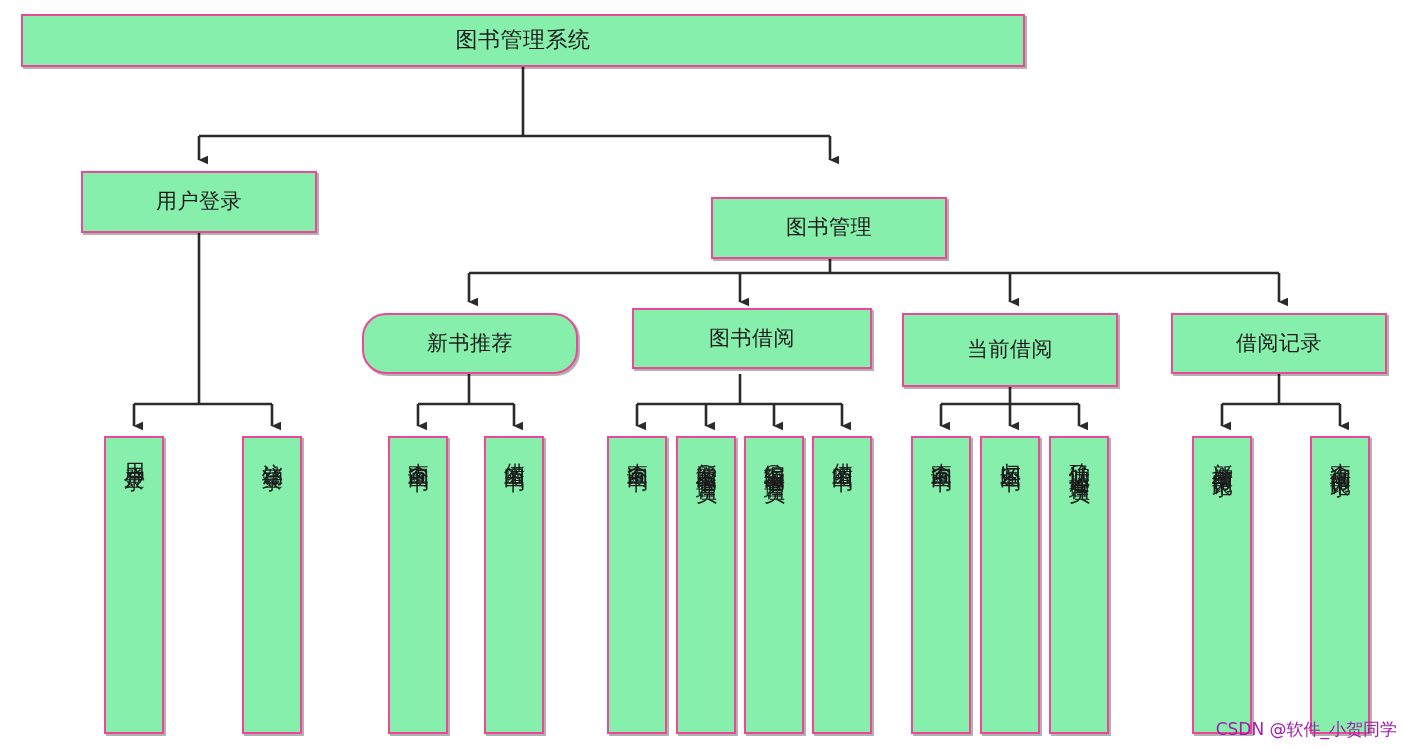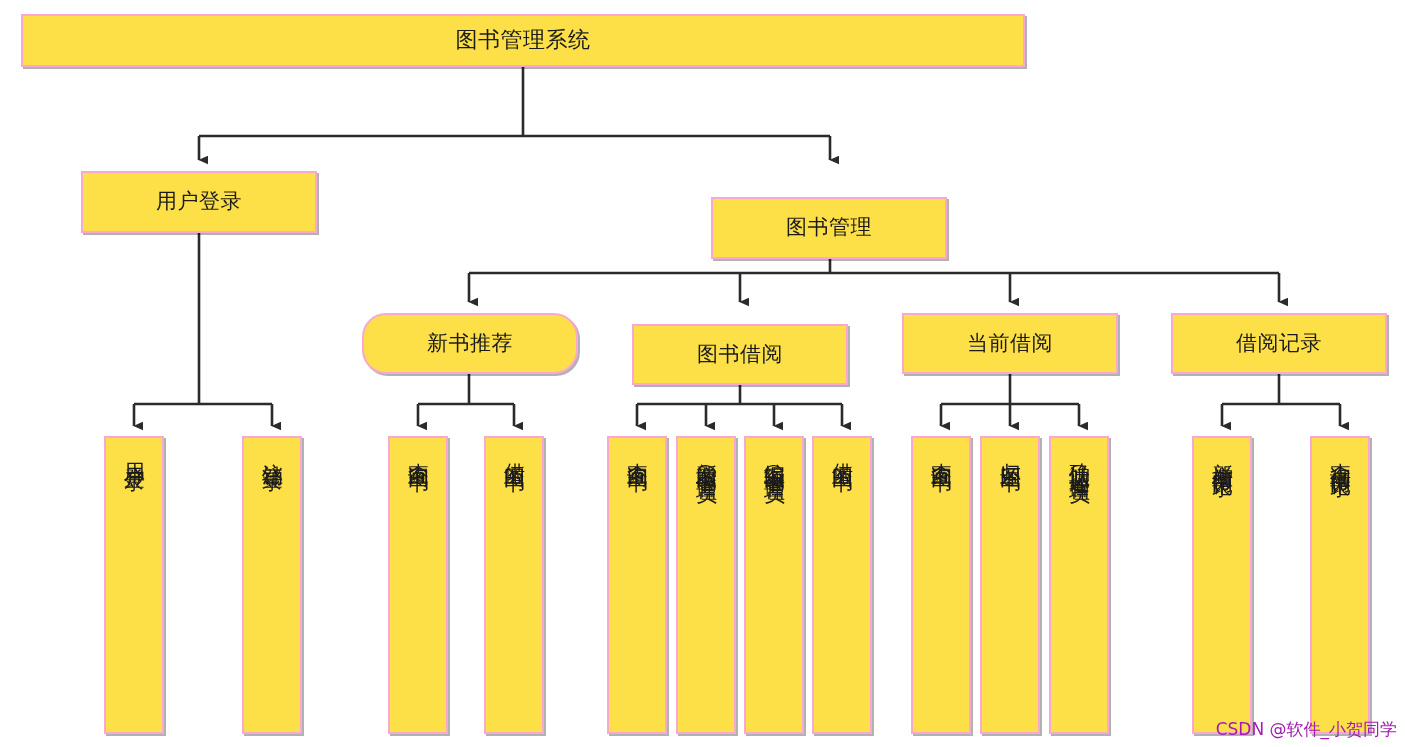--- a/index.html
+++ b/index.html
@@ -14,22 +14,22 @@
     position:relative;
     width:1405px;height:747px;
   }
   #edge-layer{
     position:absolute;left:0;top:0;width:1405px;height:747px;
     pointer-events:none;
   }
   .node{
     position:absolute;
     box-sizing:border-box;
-    background:#fde047;
-    border:2px solid #f9a8d4;
+    background:#86efac;
+    border:2px solid #ec4899;
     box-shadow:2px 2px 0 rgba(0,0,0,0.30);
     display:flex;
     align-items:center;
     justify-content:center;
     z-index:2;
   }
   .node-label{
     color:#1b1b1b;
     line-height:1.12;
     white-space:nowrap;
@@ -128,24 +128,24 @@
   <div class="node h" style="left:81px;top:171px;width:236px;height:62px;">
     <span class="node-label">用户登录</span>
   </div>
   <div class="node h" style="left:711px;top:171px;width:236px;height:62px;margin-top:26px;">
     <span class="node-label">图书管理</span>
   </div>
 
   <div class="node h" style="left:362px;top:313px;width:216px;height:61px;border-radius:24px;">
     <span class="node-label">新书推荐</span>
   </div>
-  <div class="node h" style="left:632px;top:324px;width:216px;height:61px;">
+  <div class="node h" style="left:632px;top:308px;width:240px;height:61px;">
     <span class="node-label">图书借阅</span>
   </div>
-  <div class="node h" style="left:902px;top:313px;width:216px;height:61px;">
+  <div class="node h" style="left:902px;top:313px;width:216px;height:74px;">
     <span class="node-label">当前借阅</span>
   </div>
   <div class="node h" style="left:1171px;top:313px;width:216px;height:61px;">
     <span class="node-label">借阅记录</span>
   </div>
 
   <div class="node v" style="left:104px;top:436px;width:60px;height:298px;">
     <span class="node-label">用户登录</span>
   </div>
   <div class="node v" style="left:242px;top:436px;width:60px;height:298px;">

